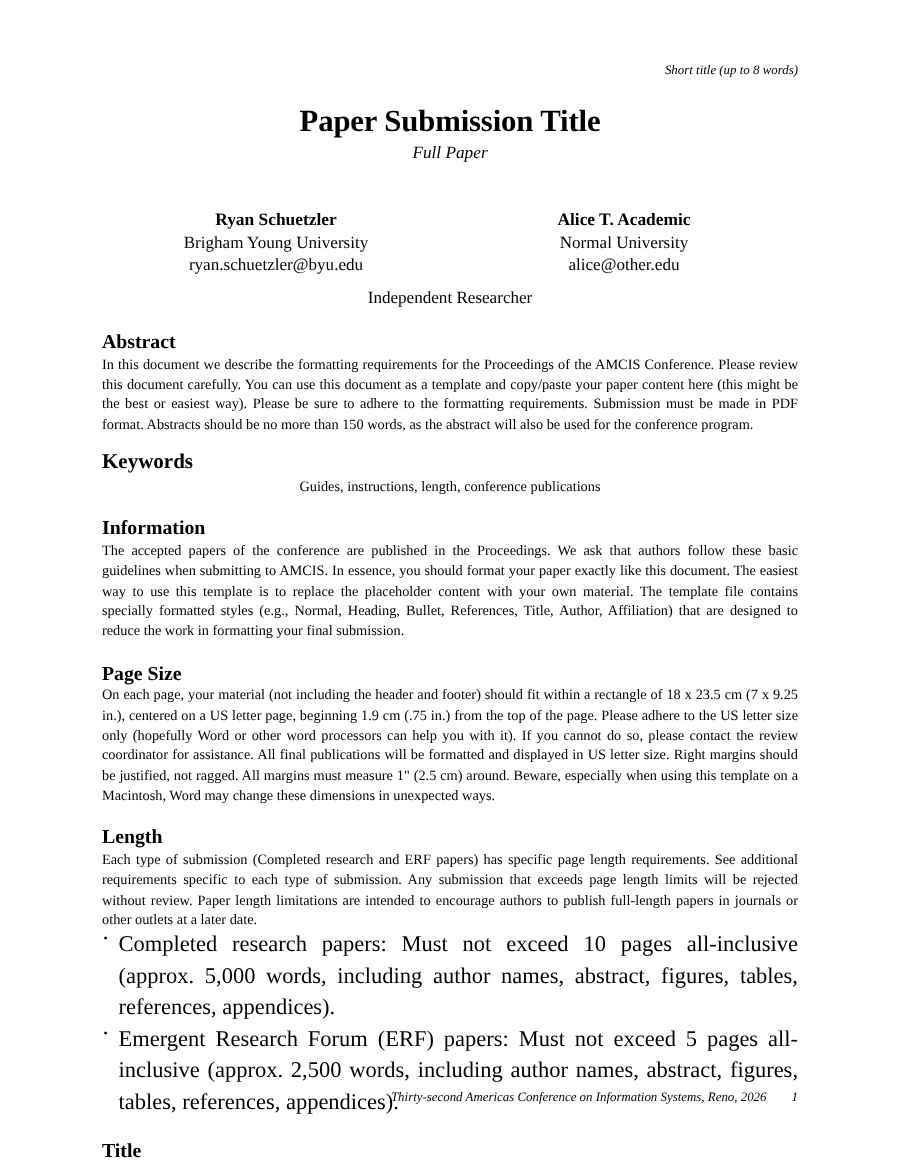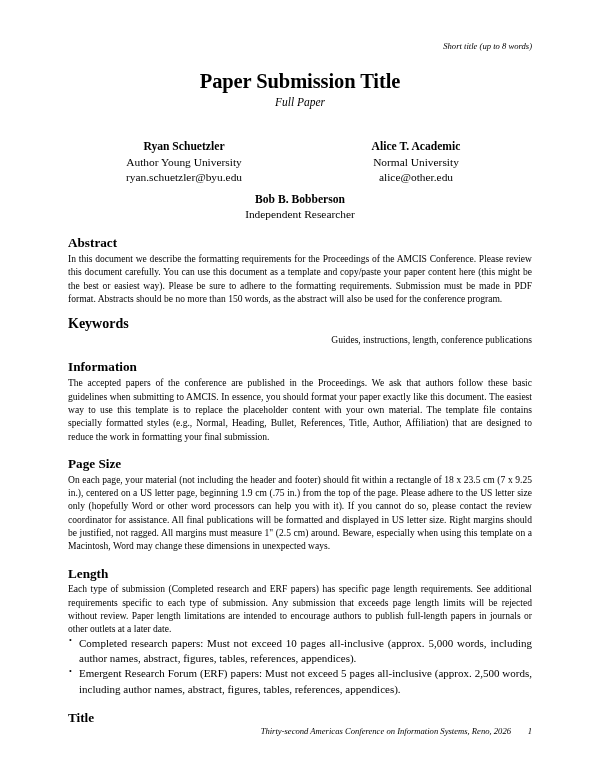--- a/index.html
+++ b/index.html
@@ -112,29 +112,29 @@
   p.body-text {
     font-size: 9.55px;
     line-height: 1.395;
     text-align: justify;
     text-justify: inter-word;
     margin: 0;
     padding: 0;
     hyphens: none;
   }
   p.body-text.ragged {
-    text-align: right;
+    text-align: center;
   }
   .bullets {
     margin: 0;
     padding: 0;
     list-style: none;
   }
   .bullets li {
-    font-size: 11px;
+    font-size: 15px;
     line-height: 1.395;
     text-align: justify;
     position: relative;
     padding-left: 11px;
     margin: 0;
   }
   .bullets li::before {
     content: "\2022";
     position: absolute;
     left: 1px;
@@ -174,31 +174,30 @@
 
     <div class="title-block">
       <div class="paper-title">Paper Submission Title</div>
       <div class="paper-subtitle">Full Paper</div>
     </div>
 
     <div class="authors">
       <div class="author-row">
         <div class="author-col">
           <div class="author-name">Ryan Schuetzler</div>
-          <div class="author-affil">Author Young University</div>
+          <div class="author-affil">Brigham Young University</div>
           <div class="author-email">ryan.schuetzler@byu.edu</div>
         </div>
         <div class="author-col">
           <div class="author-name">Alice T. Academic</div>
           <div class="author-affil">Normal University</div>
           <div class="author-email">alice@other.edu</div>
         </div>
       </div>
       <div class="author-full">
-        <div class="author-name">Bob B. Bobberson</div>
         <div class="author-affil">Independent Researcher</div>
       </div>
     </div>
 
     <div class="section">
       <h2 class="heading">Abstract</h2>
       <p class="body-text">In this document we describe the formatting requirements for the Proceedings of the AMCIS Conference. Please review this document carefully. You can use this document as a template and copy/paste your paper content here (this might be the best or easiest way). Please be sure to adhere to the formatting requirements. Submission must be made in PDF format. Abstracts should be no more than 150 words, as the abstract will also be used for the conference program.</p>
     </div>
 
     <div class="section tight">

